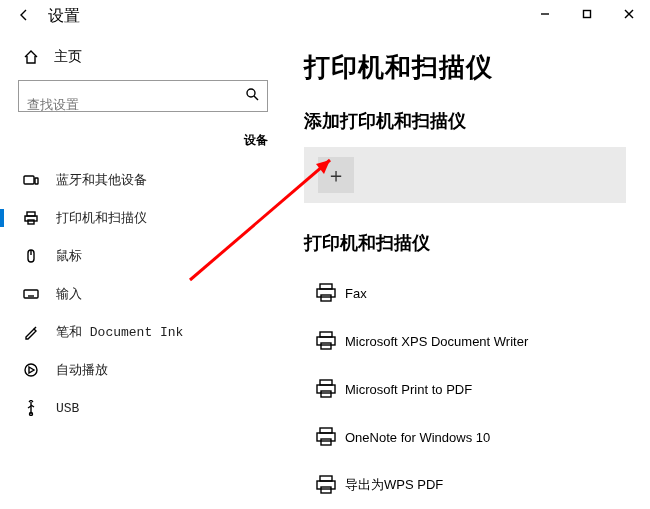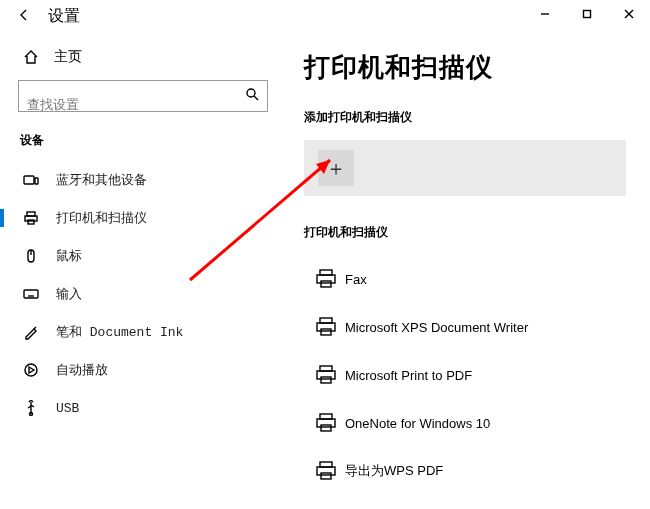--- a/index.html
+++ b/index.html
@@ -33,21 +33,21 @@
       margin-bottom: 20px;
     }
     .search-box input {
       border: none;
       outline: none;
       flex: 1;
       font-size: 13px;
       background: transparent;
       margin-top: 16px;
     }
-    .group-header { font-size: 12px; font-weight: 600; margin: 6px 0 12px 2px; }
+    .group-header { font-size: 12px; font-weight: 600; margin: 6px 0 12px 2px; text-align: right; }
     .nav-item {
       display: flex;
       align-items: center;
       gap: 16px;
       padding: 10px 4px;
       font-size: 13px;
       color: #222;
       position: relative;
       font-family: Liberation Mono, monospace;
     }
@@ -60,21 +60,21 @@
       width: 4px;
       background: #0078d4;
     }
     .nav-icon { width: 18px; height: 18px; display: flex; align-items: center; justify-content: center; }
     .main {
       flex: 1;
       padding: 18px 24px 0 24px;
       overflow: hidden;
     }
     .page-heading { font-size: 26px; margin-bottom: 24px; letter-spacing: 1px; }
-    .section-heading { font-size: 12px; margin-bottom: 14px; }
+    .section-heading { font-size: 18px; margin-bottom: 14px; }
     .add-row {
       background: #eaeaea;
       display: flex;
       align-items: center;
       gap: 18px;
       padding: 10px 14px;
       margin-bottom: 28px;
     }
     .plus-box {
       width: 36px; height: 36px;

